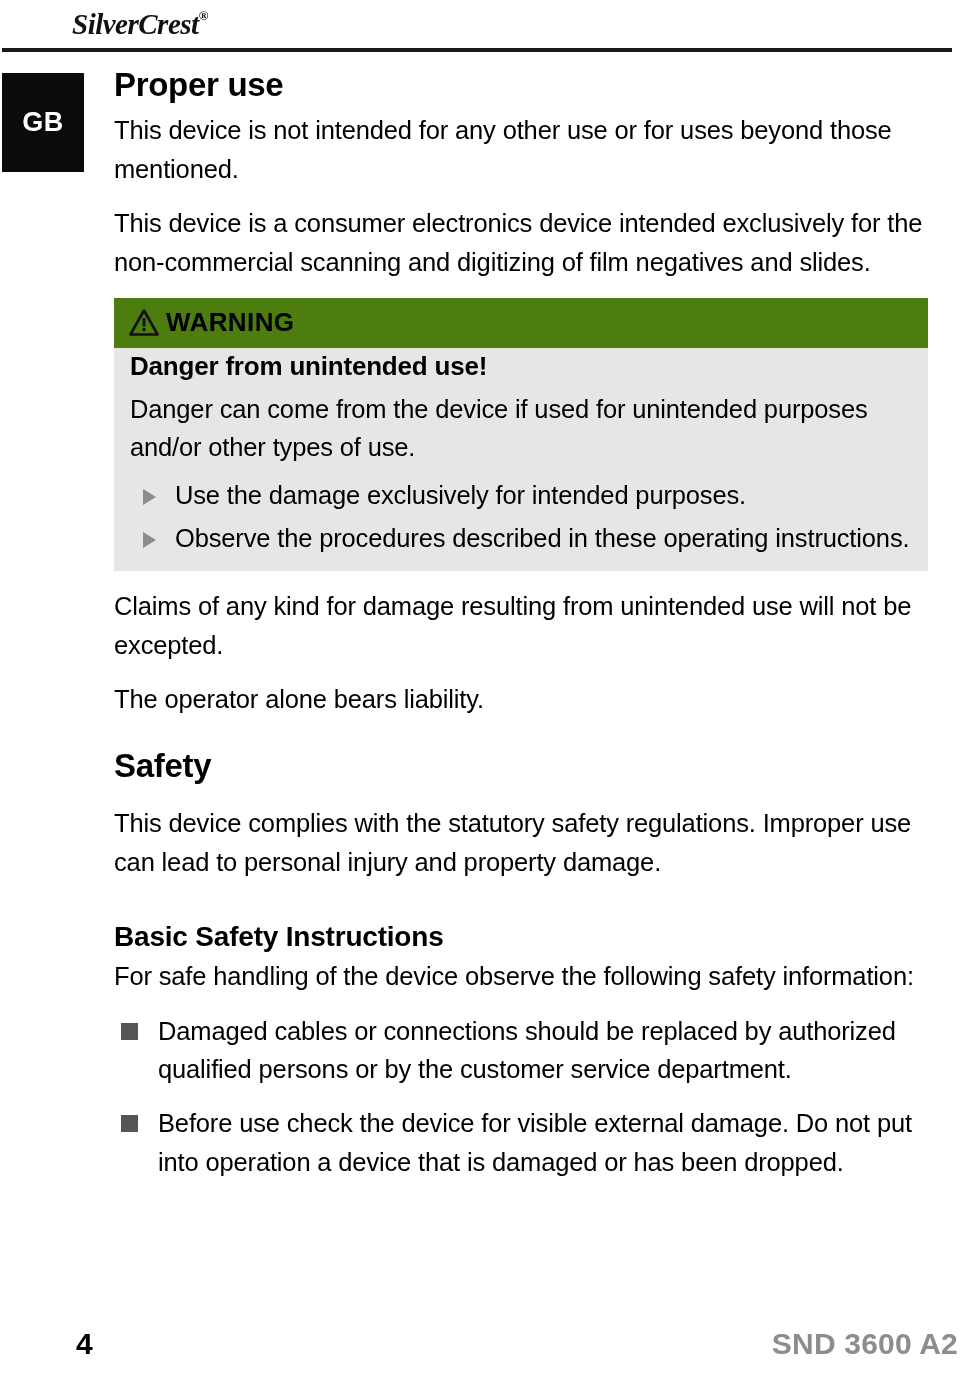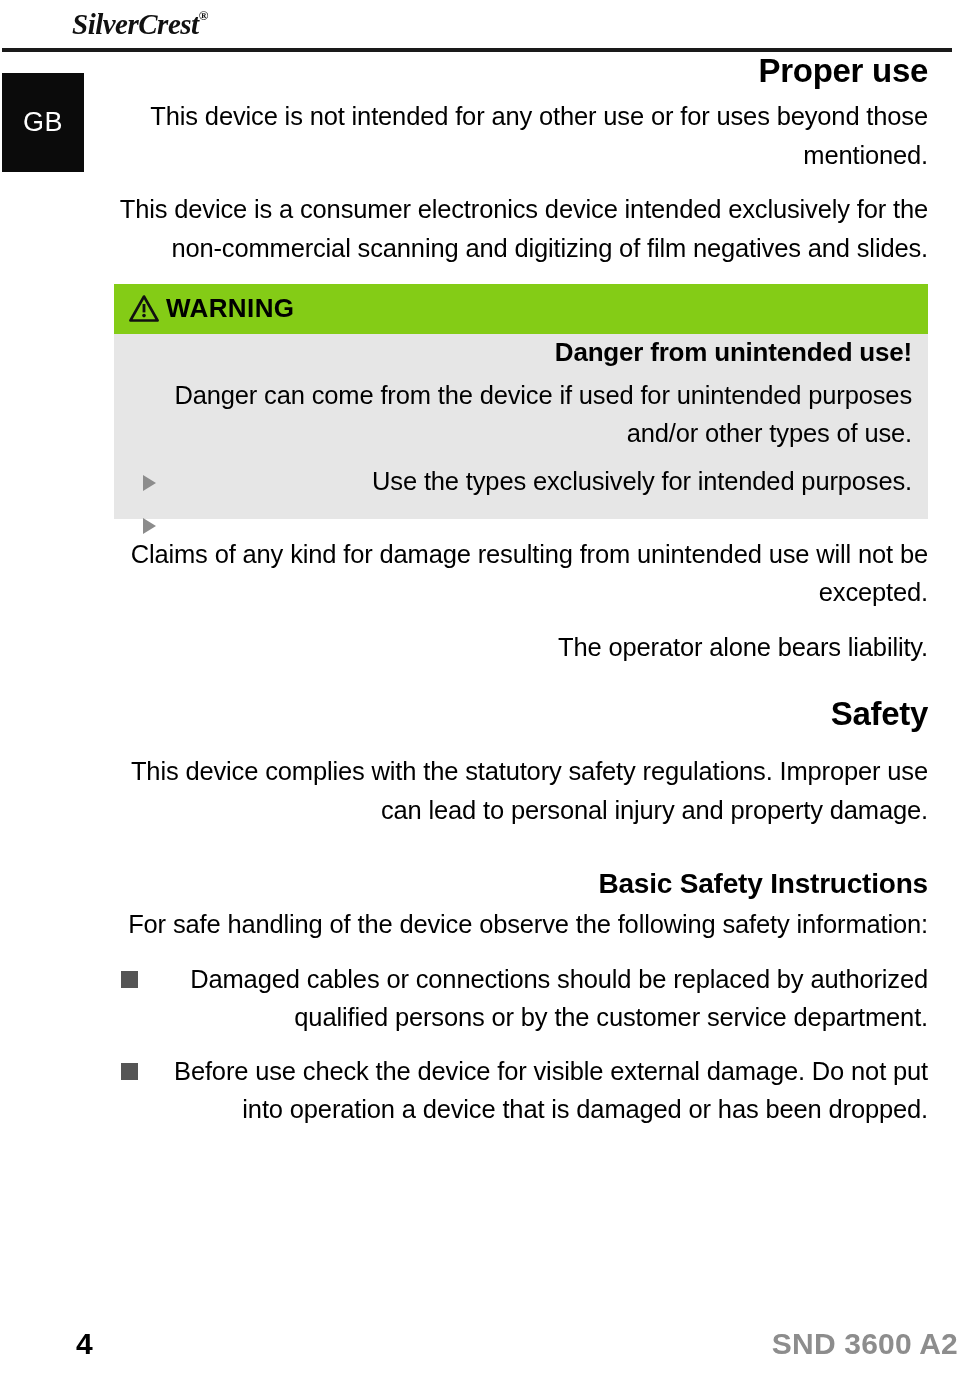--- a/index.html
+++ b/index.html
@@ -53,29 +53,29 @@
     top: 73px;
     width: 82px;
     height: 99px;
     background: #0b0b0b;
     color: #ffffff;
     display: flex;
     align-items: center;
     justify-content: center;
     font-size: 27px;
     letter-spacing: 0.5px;
+    font-weight: bold;
   }
 
   
   .content {
     position: absolute;
     left: 114px;
-    top: 52px;
+    top: 66px;
     width: 814px;
-    text-align: right;
   }
 
   h1.section-title {
     margin: 0 0 6px 0;
     font-size: 33px;
     font-weight: bold;
     letter-spacing: -0.3px;
     line-height: 1.18;
   }
   h2.sub-title {
@@ -96,21 +96,21 @@
   .gap-sm { height: 12px; }
   .gap-md { height: 22px; }
 
   
   .warning-box {
     width: 814px;
     margin: 10px 0 16px 0;
     background: #e6e6e6;
   }
   .warning-head {
-    background: #84cc16;
+    background: #4d7c0f;
     height: 50px;
     display: flex;
     align-items: center;
     padding-left: 15px;
   }
   .warn-tri {
     width: 30px;
     height: 27px;
     margin-right: 7px;
     flex: none;
@@ -233,24 +233,25 @@
         <circle cx="15" cy="20.6" r="1.8" fill="#111111"></circle>
       </svg>
       <span class="warning-label">WARNING</span>
     </div>
     <div class="warning-body">
       <h3>Danger from unintended use!</h3>
       <p>Danger can come from the device if used for unintended purposes and/or other types of use.</p>
       <ul class="arrow-list">
         <li>
           <span class="arrow-marker"></span>
-          <span>Use the types exclusively for intended purposes.</span>
+          <span>Use the damage exclusively for intended purposes.</span>
         </li>
         <li>
           <span class="arrow-marker"></span>
+          <span>Observe the procedures described in these operating instructions.</span>
         </li>
       </ul>
     </div>
   </div>
 
   <p class="body-text">Claims of any kind for damage resulting from unintended use will not be excepted.</p>
 
   <p class="body-text">The operator alone bears liability.</p>
 
   <div class="gap-sm"></div>

